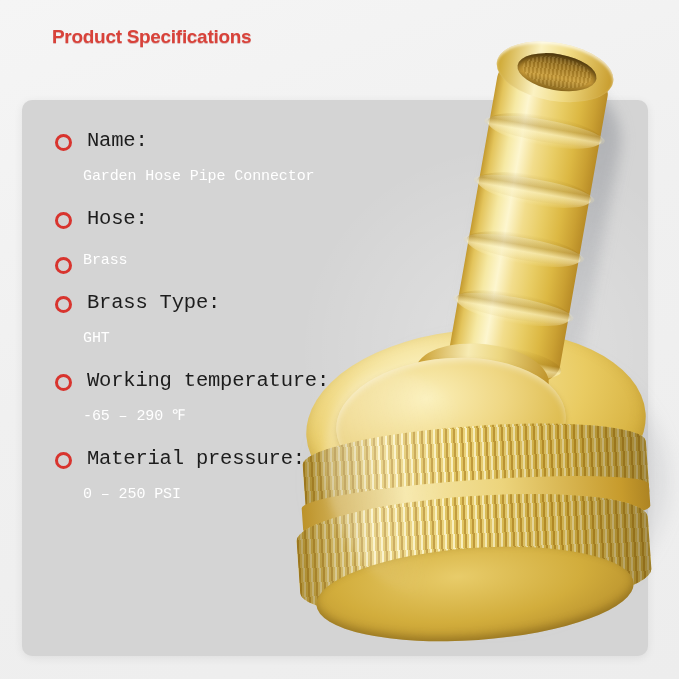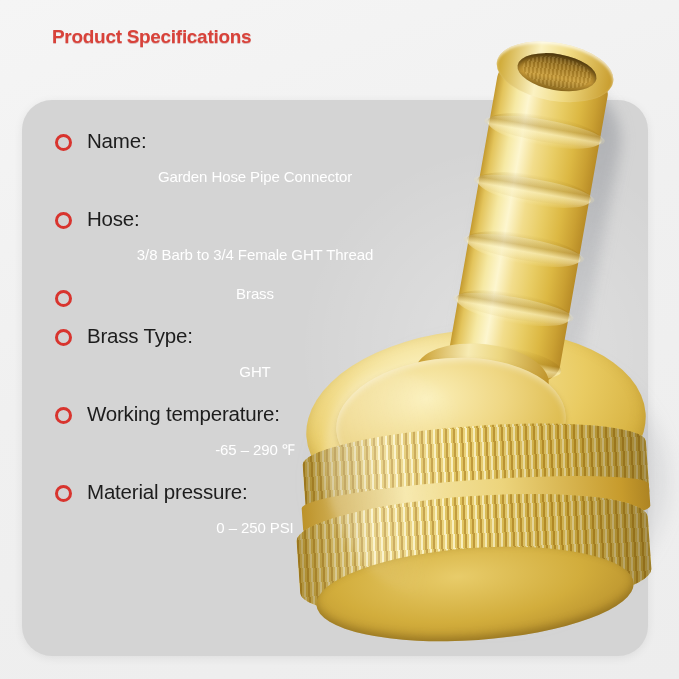--- a/index.html
+++ b/index.html
@@ -35,23 +35,24 @@
   }
 
   
   .spec-panel {
     position: absolute;
     left: 22px;
     top: 100px;
     width: 626px;
     height: 556px;
     background: #d4d4d4;
-    border-radius: 30px;
+    border-radius: 10px;
     box-shadow: 0 2px 10px rgba(0,0,0,0.07);
     overflow: hidden;
+    font-family: Liberation Mono, monospace;
   }
   .spec-panel::after {
     
     content: "";
     position: absolute;
     inset: 0;
     background: radial-gradient(ellipse 55% 60% at 78% 45%,
                 rgba(255,255,255,0.30) 0%, rgba(255,255,255,0.0) 62%);
     pointer-events: none;
   }
@@ -79,28 +80,27 @@
   }
   .spec-label {
     margin-left: 32px;
     font-size: 20.5px;
     color: #1d1d1d;
     line-height: 26px;
     letter-spacing: -0.2px;
     white-space: nowrap;
   }
   .spec-value {
-    margin-left: 40px;
+    margin-left: 28px;
     margin-top: 13px;
     font-size: 15px;
     color: #ffffff;
     line-height: 20px;
     letter-spacing: -0.1px;
     white-space: nowrap;
-    text-align: center;
   }
 
   
   .product {
     position: absolute;
     left: 258px;
     top: 48px;
     width: 421px;
     height: 585px;
     z-index: 3;
@@ -347,21 +347,20 @@
 
       <div class="spec-item">
         <span class="bullet"></span>
         <div class="spec-label">Name:</div>
         <div class="spec-value">Garden Hose Pipe Connector</div>
       </div>
 
       <div class="spec-item">
         <span class="bullet"></span>
         <div class="spec-label">Hose:</div>
-        <div class="spec-value">3/8 Barb to 3/4 Female GHT Thread</div>
       </div>
 
       <div class="spec-item">
         <span class="bullet"></span>
         <div class="spec-value">Brass</div>
       </div>
 
       <div class="spec-item">
         <span class="bullet"></span>
         <div class="spec-label">Brass Type:</div>

